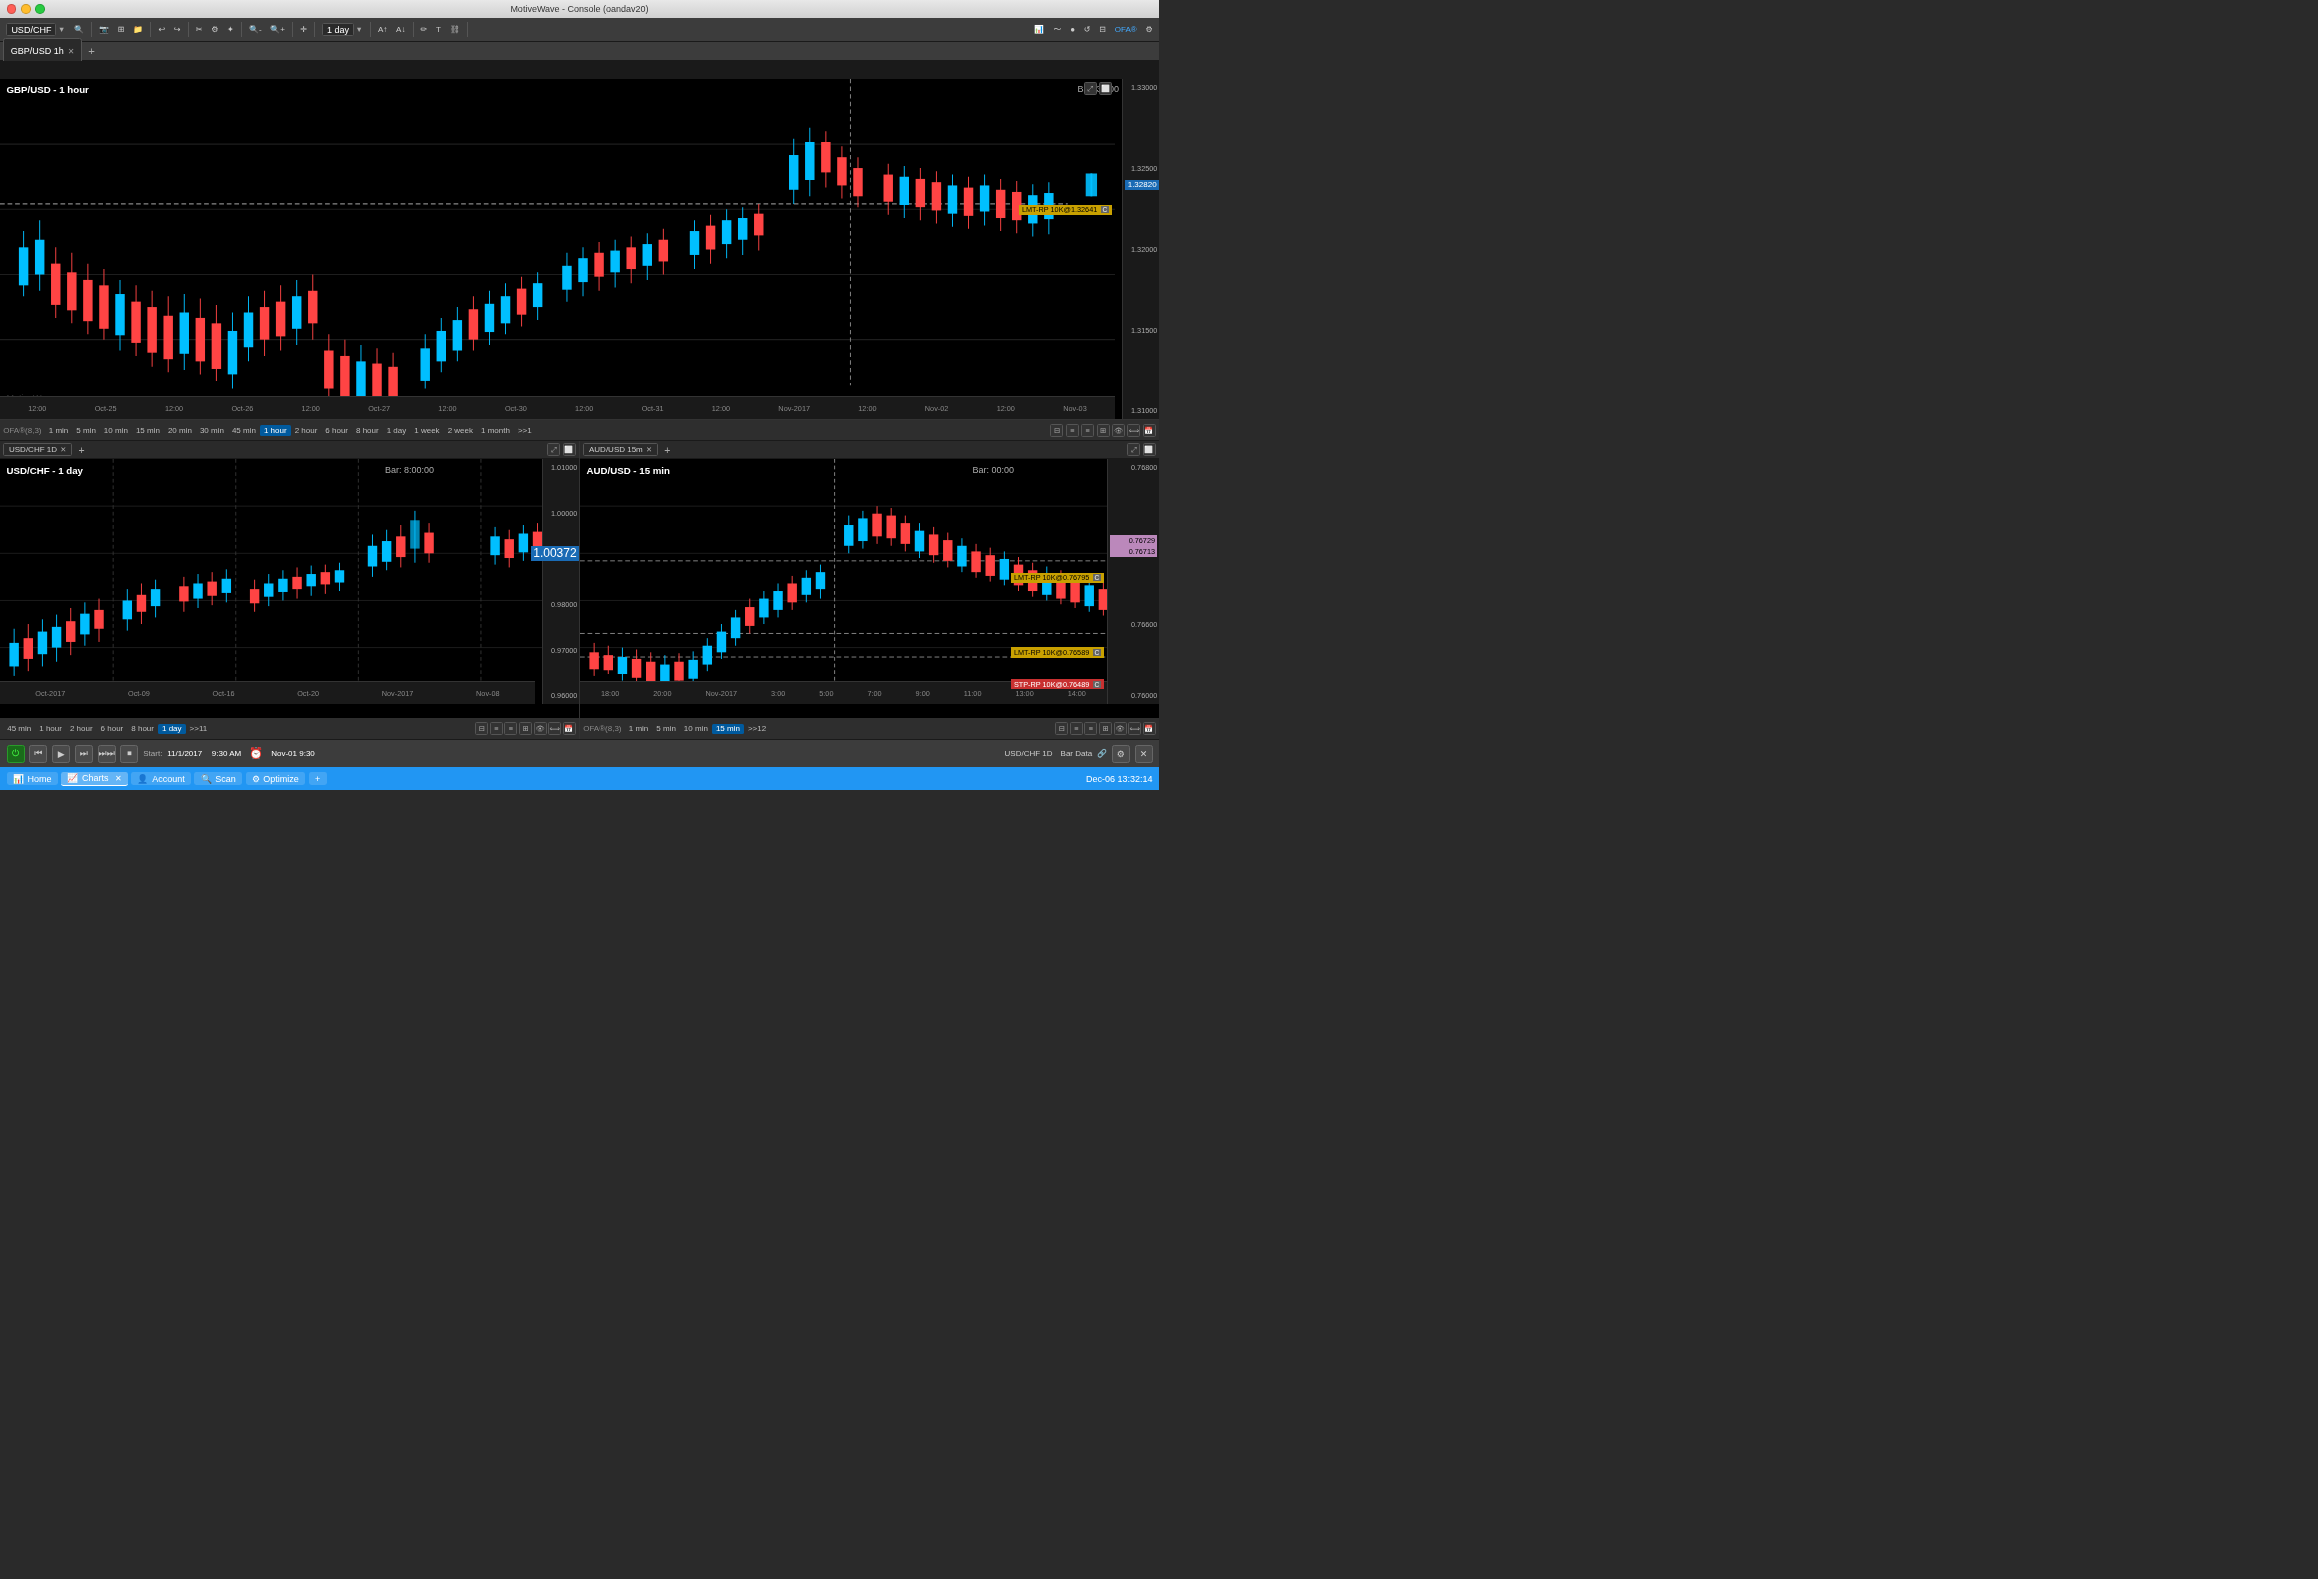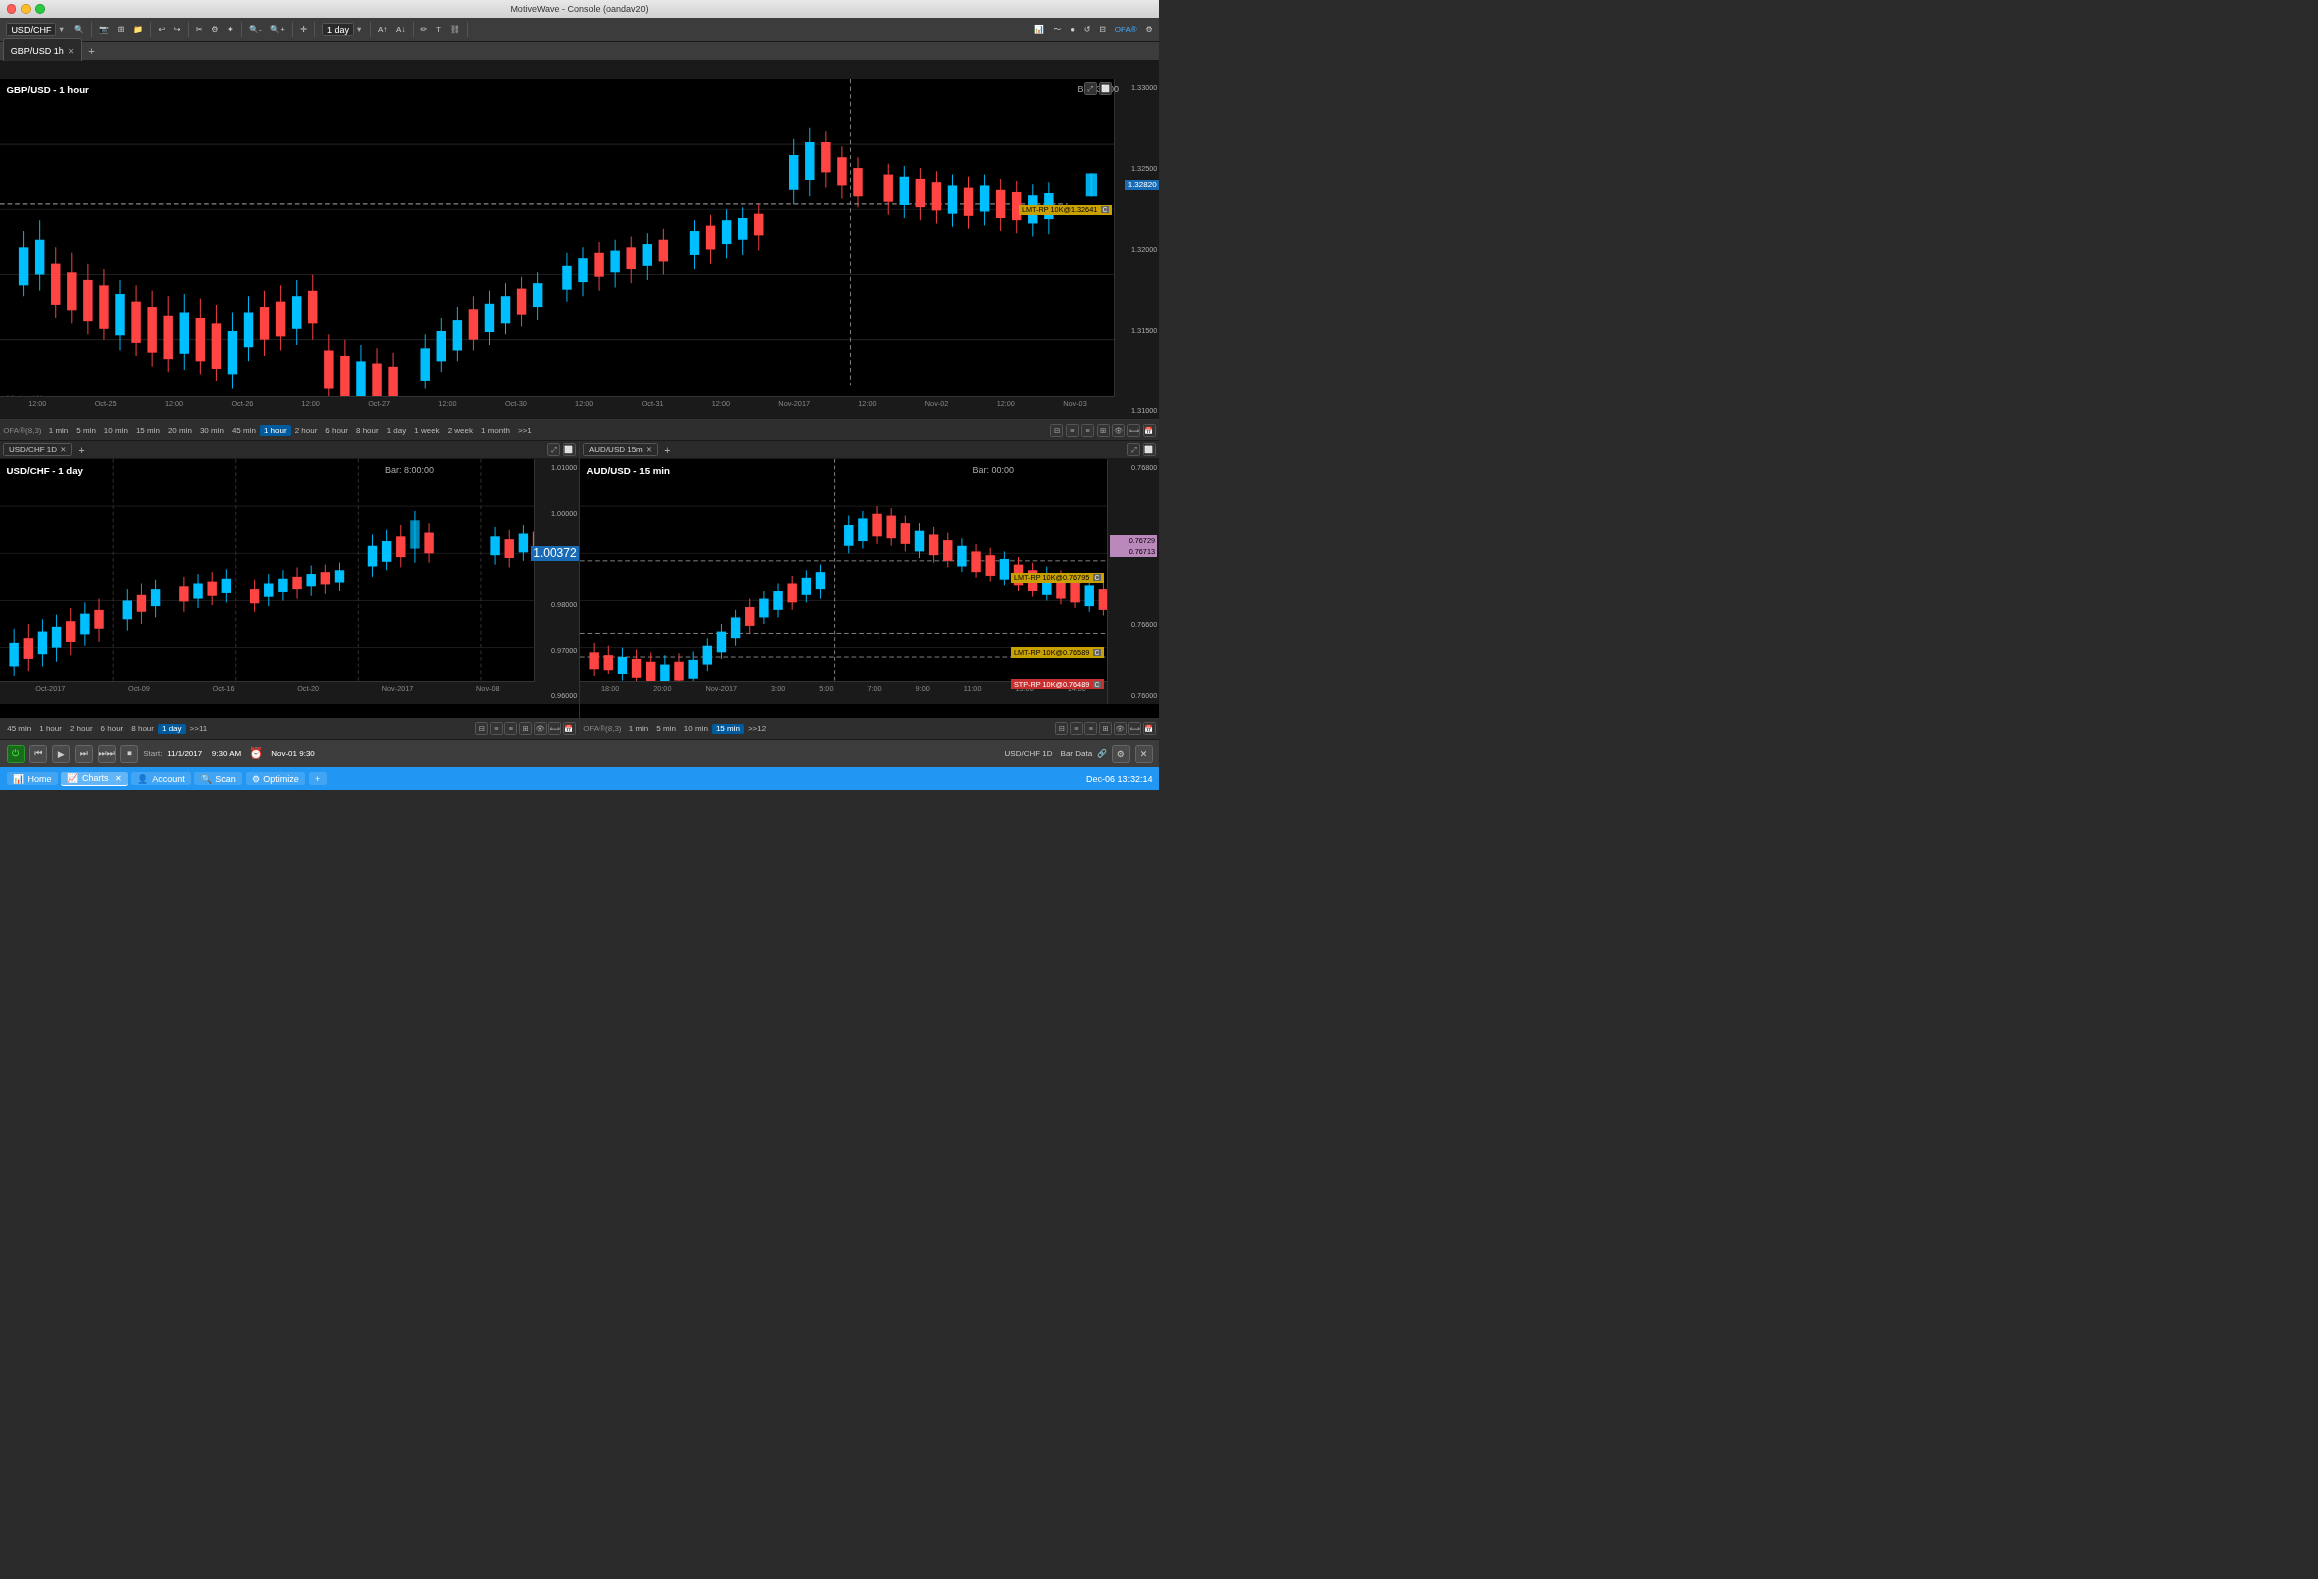--- a/index.html
+++ b/index.html
@@ -199,21 +199,21 @@
       font-size: 9px;
       color: #aaa;
       z-index: 10;
     }
 
     
     .price-axis {
       position: absolute;
       right: 0;
       top: 0; bottom: 0;
-      width: 45px;
+      width: 37px;
       background: #1a1a1a;
       border-left: 0.8px solid #333;
       z-index: 5;
       display: flex;
       flex-direction: column;
       justify-content: space-between;
       padding: 4px 1.6px;
     }
     .price-tick {
       font-size: 7.3px;
@@ -224,21 +224,21 @@
     
     .time-axis {
       position: absolute;
       bottom: 0;
       left: 0; right: 44px;
       height: 14.5px;
       background: #1a1a1a;
       border-top: 0.8px solid #333;
       z-index: 5;
       display: flex;
-      align-items: flex-end;
+      align-items: center;
       justify-content: space-around;
       padding: 11px 4px;
     }
     .time-tick {
       font-size: 7.3px;
       color: #888;
     }
 
     
     .watermark {

